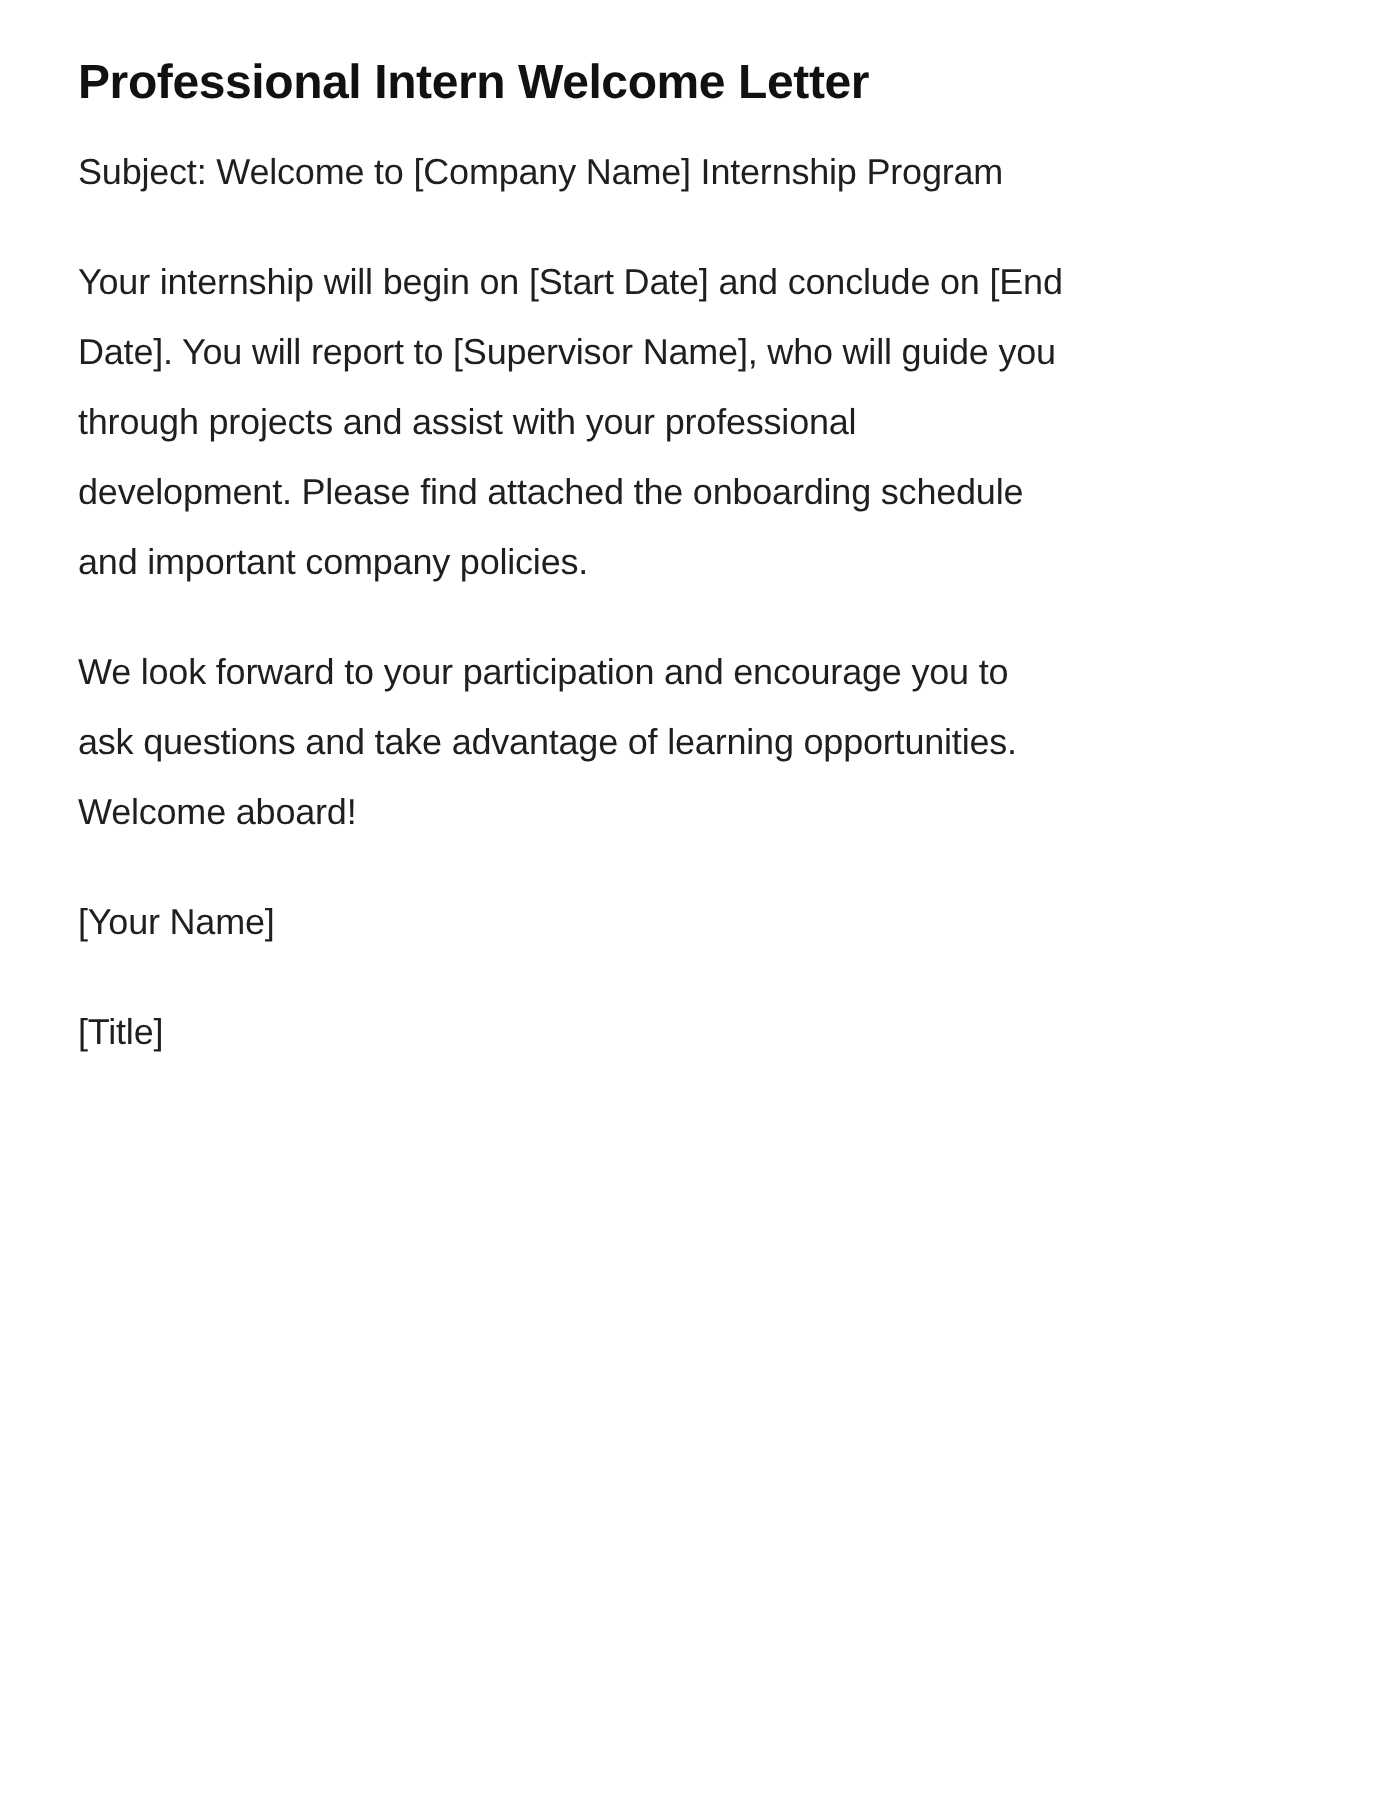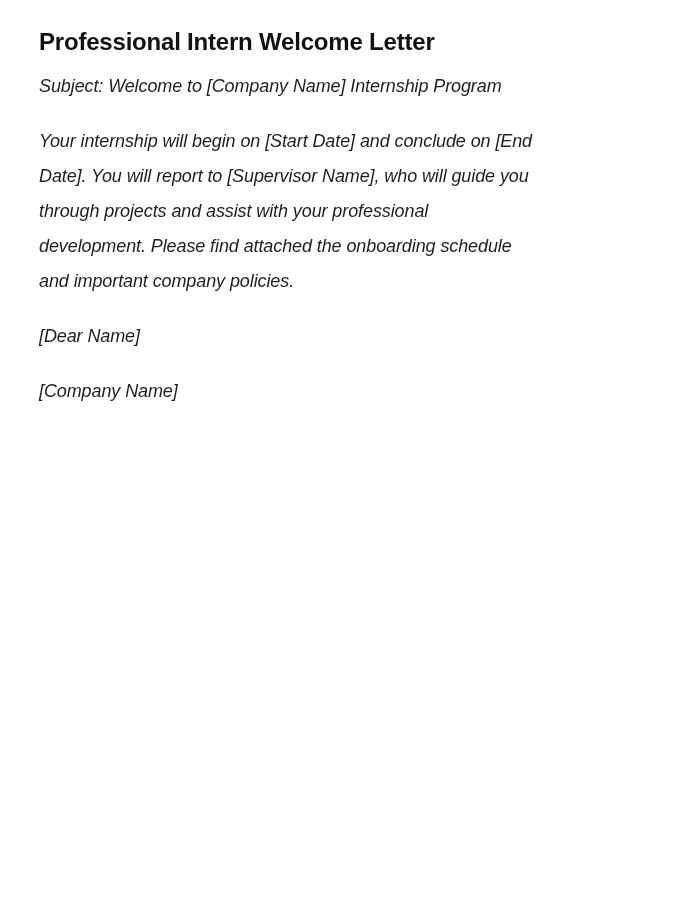--- a/index.html
+++ b/index.html
@@ -26,38 +26,40 @@
     color: #111111;
     letter-spacing: -0.2px;
   }
   .letter p {
     margin: 0 0 20px 0;
     font-size: 18px;
     line-height: 35px;
     color: #1f1f1f;
     white-space: pre-line; 
     letter-spacing: -0.1px;
-    font-style: italic;
   }
 </style>
 </head>
 <body>
 
 <article class="letter">
   <h1 class="letter-title">Professional Intern Welcome Letter</h1>
 
   <p>Subject: Welcome to [Company Name] Internship Program</p>
 
 
 
   <p>Your internship will begin on [Start Date] and conclude on [End
 Date]. You will report to [Supervisor Name], who will guide you
 through projects and assist with your professional
 development. Please find attached the onboarding schedule
 and important company policies.</p>
 
+  <p>We look forward to your participation and encourage you to
+ask questions and take advantage of learning opportunities.
+Welcome aboard!</p>
 
 
-  <p>[Dear Name]</p>
+  <p>[Your Name]</p>
 
+  <p>[Title]</p>
 
-  <p>[Company Name]</p>
 </article>
 
 </body></html>

